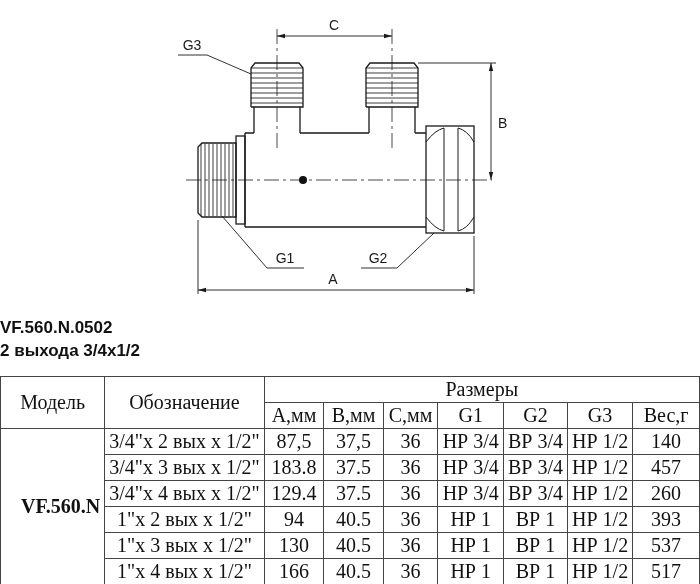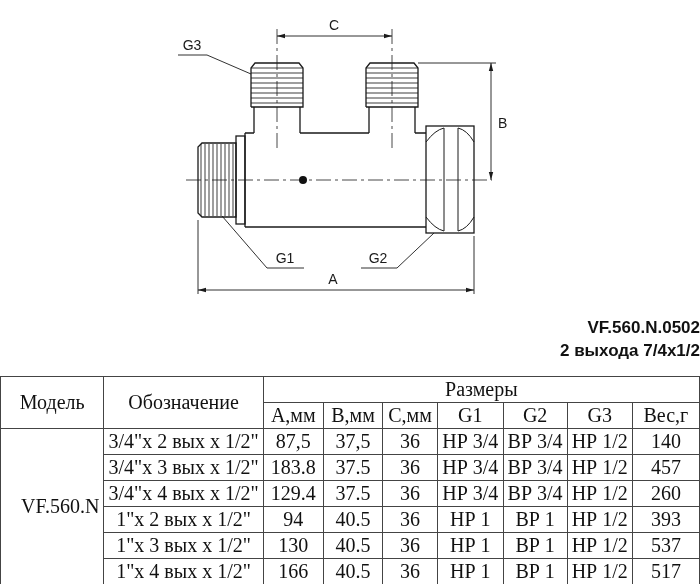--- a/index.html
+++ b/index.html
@@ -11,21 +11,21 @@
     overflow:hidden;
   }
   .page { width:700px; height:584px; padding-top:2px; }
   .drawing-wrap { width:700px; height:310px; }
   svg text {
     font-family:"Liberation Sans", sans-serif;
     font-size:14px;
     fill:#1a1a1a;
   }
   .title-block {
-    text-align:right;
+    text-align:left;
     margin-top:4px;
     font-weight:bold;
     font-size:17px;
     line-height:23px;
   }
   table.specs {
     border-collapse:collapse;
     margin:14px auto 0 auto;
     font-family:"Liberation Serif", serif;
     font-size:20px;
@@ -34,21 +34,21 @@
   .specs th, .specs td {
     border:1px solid #444;
     font-weight:normal;
     text-align:center;
     vertical-align:middle;
     padding:1px 4px;
     height:23px;
     white-space:nowrap;
     overflow:hidden;
   }
-  .specs .model-cell { font-weight:normal;padding-left:20px; }
+  .specs .model-cell { font-weight:bold;padding-left:20px; }
 </style>
 </head>
 <body>
 
 <div class="page">
 
   <div class="drawing-wrap">
     <svg width="700" height="310" viewBox="0 0 700 310">
 
       <g stroke="#1a1a1a" stroke-width="0.8" fill="none" stroke-dasharray="15 4 3 4">
@@ -124,21 +124,21 @@
       <g>
         <path d="M361 266 H397 L434 231" stroke="#1a1a1a" stroke-width="0.9" fill="none"></path>
         <text x="378" y="261" text-anchor="middle">G2</text>
       </g>
 
     </svg>
   </div>
 
   <div class="title-block">
     <div>VF.560.N.0502</div>
-    <div>2 выхода 7/4х1/2</div>
+    <div>2 выхода 3/4х1/2</div>
   </div>
 
   <table class="specs">
     <colgroup>
       <col style="width:84px">
         <col style="width:148px">
         <col style="width:64px">
         <col style="width:64px">
       <col style="width:56px">
         <col style="width:66px">

